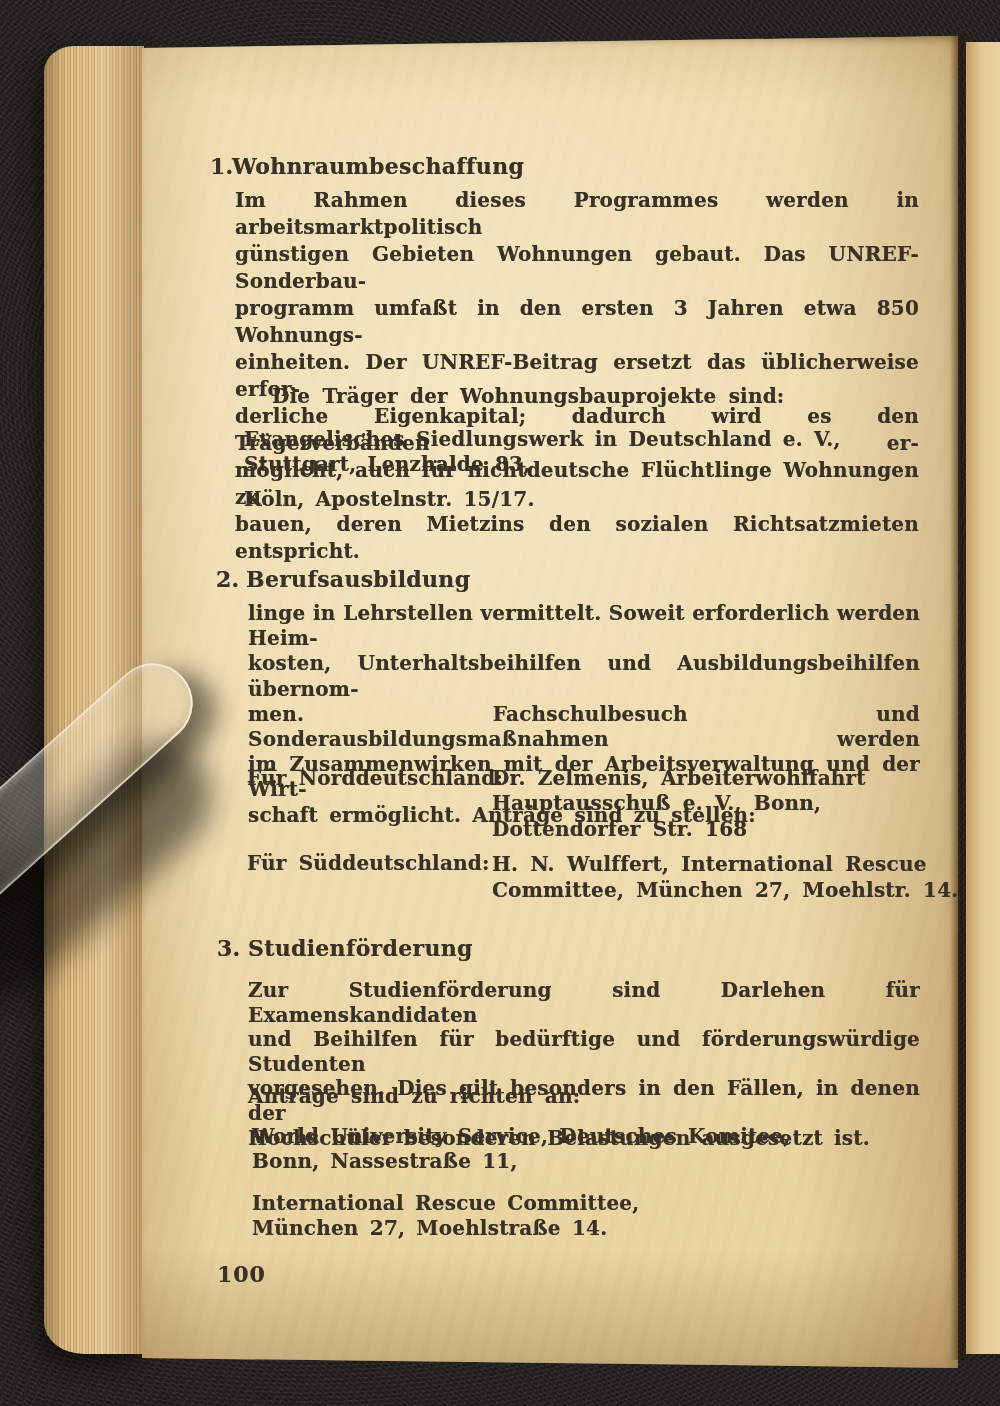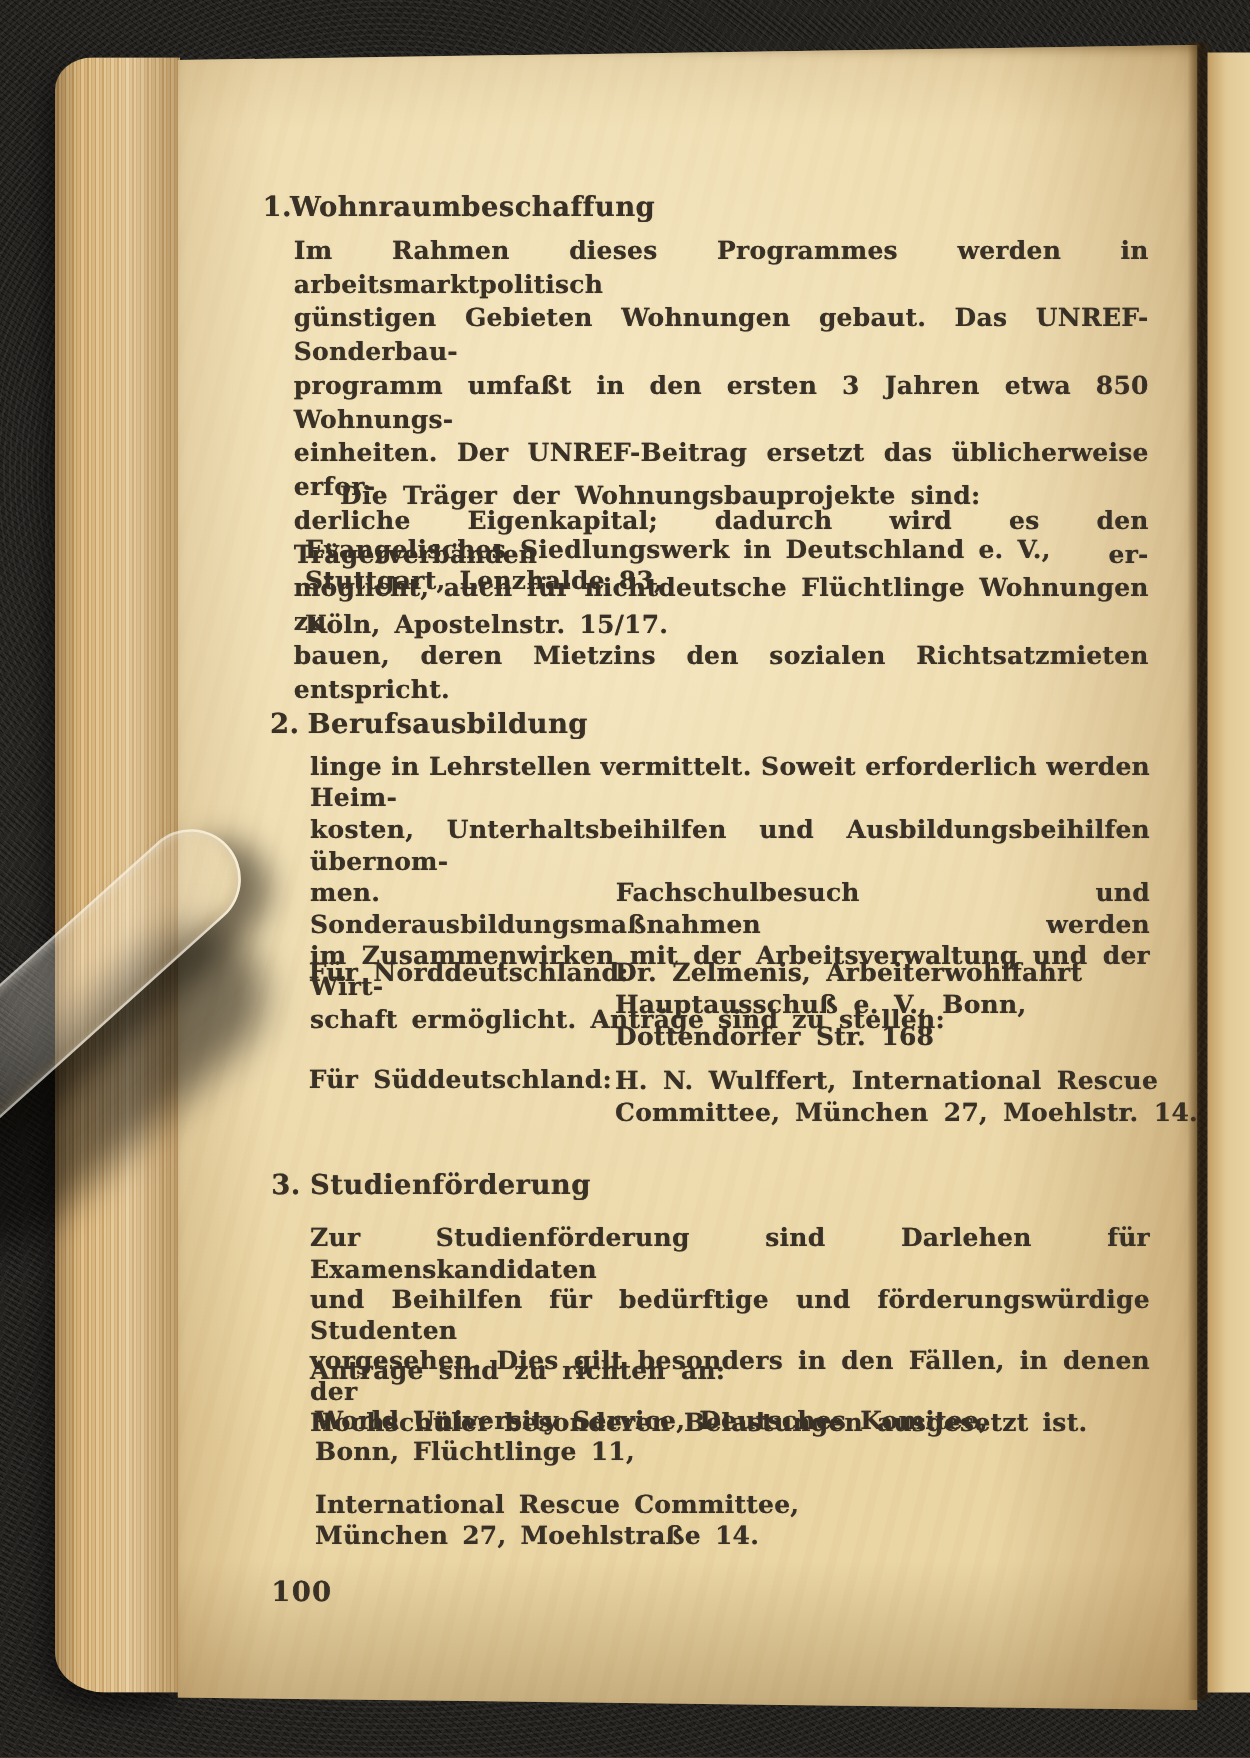--- a/index.html
+++ b/index.html
@@ -148,21 +148,21 @@
       </div>
       <div class="abs body-text" style="left:106px;top:942px;width:672px;line-height:24.6px;">
         <div class="jline">Zur Studienförderung sind Darlehen für Examenskandidaten</div>
         <div class="jline">und Beihilfen für bedürftige und förderungswürdige Studenten</div>
         <div class="jline">vorgesehen. Dies gilt besonders in den Fällen, in denen der</div>
         <div class="lline">Hochschüler besonderen Belastungen ausgesetzt ist.</div>
       </div>
       <div class="abs body-text plain" style="left:106px;top:1048px;">Anträge sind zu richten an:</div>
       <div class="abs body-text addr" style="left:110px;top:1088px;line-height:24.5px;">
         <div>World University Service, Deutsches Komitee,</div>
-        <div>Bonn, Flüchtlinge 11,</div>
+        <div>Bonn, Nassestraße 11,</div>
       </div>
       <div class="abs body-text addr" style="left:110px;top:1155px;line-height:24.5px;">
         <div>International Rescue Committee,</div>
         <div>München 27, Moehlstraße 14.</div>
       </div>
     </div>
 
     <div class="abs pageno" style="left:75px;top:1225px;">100</div>
   </div>
 

